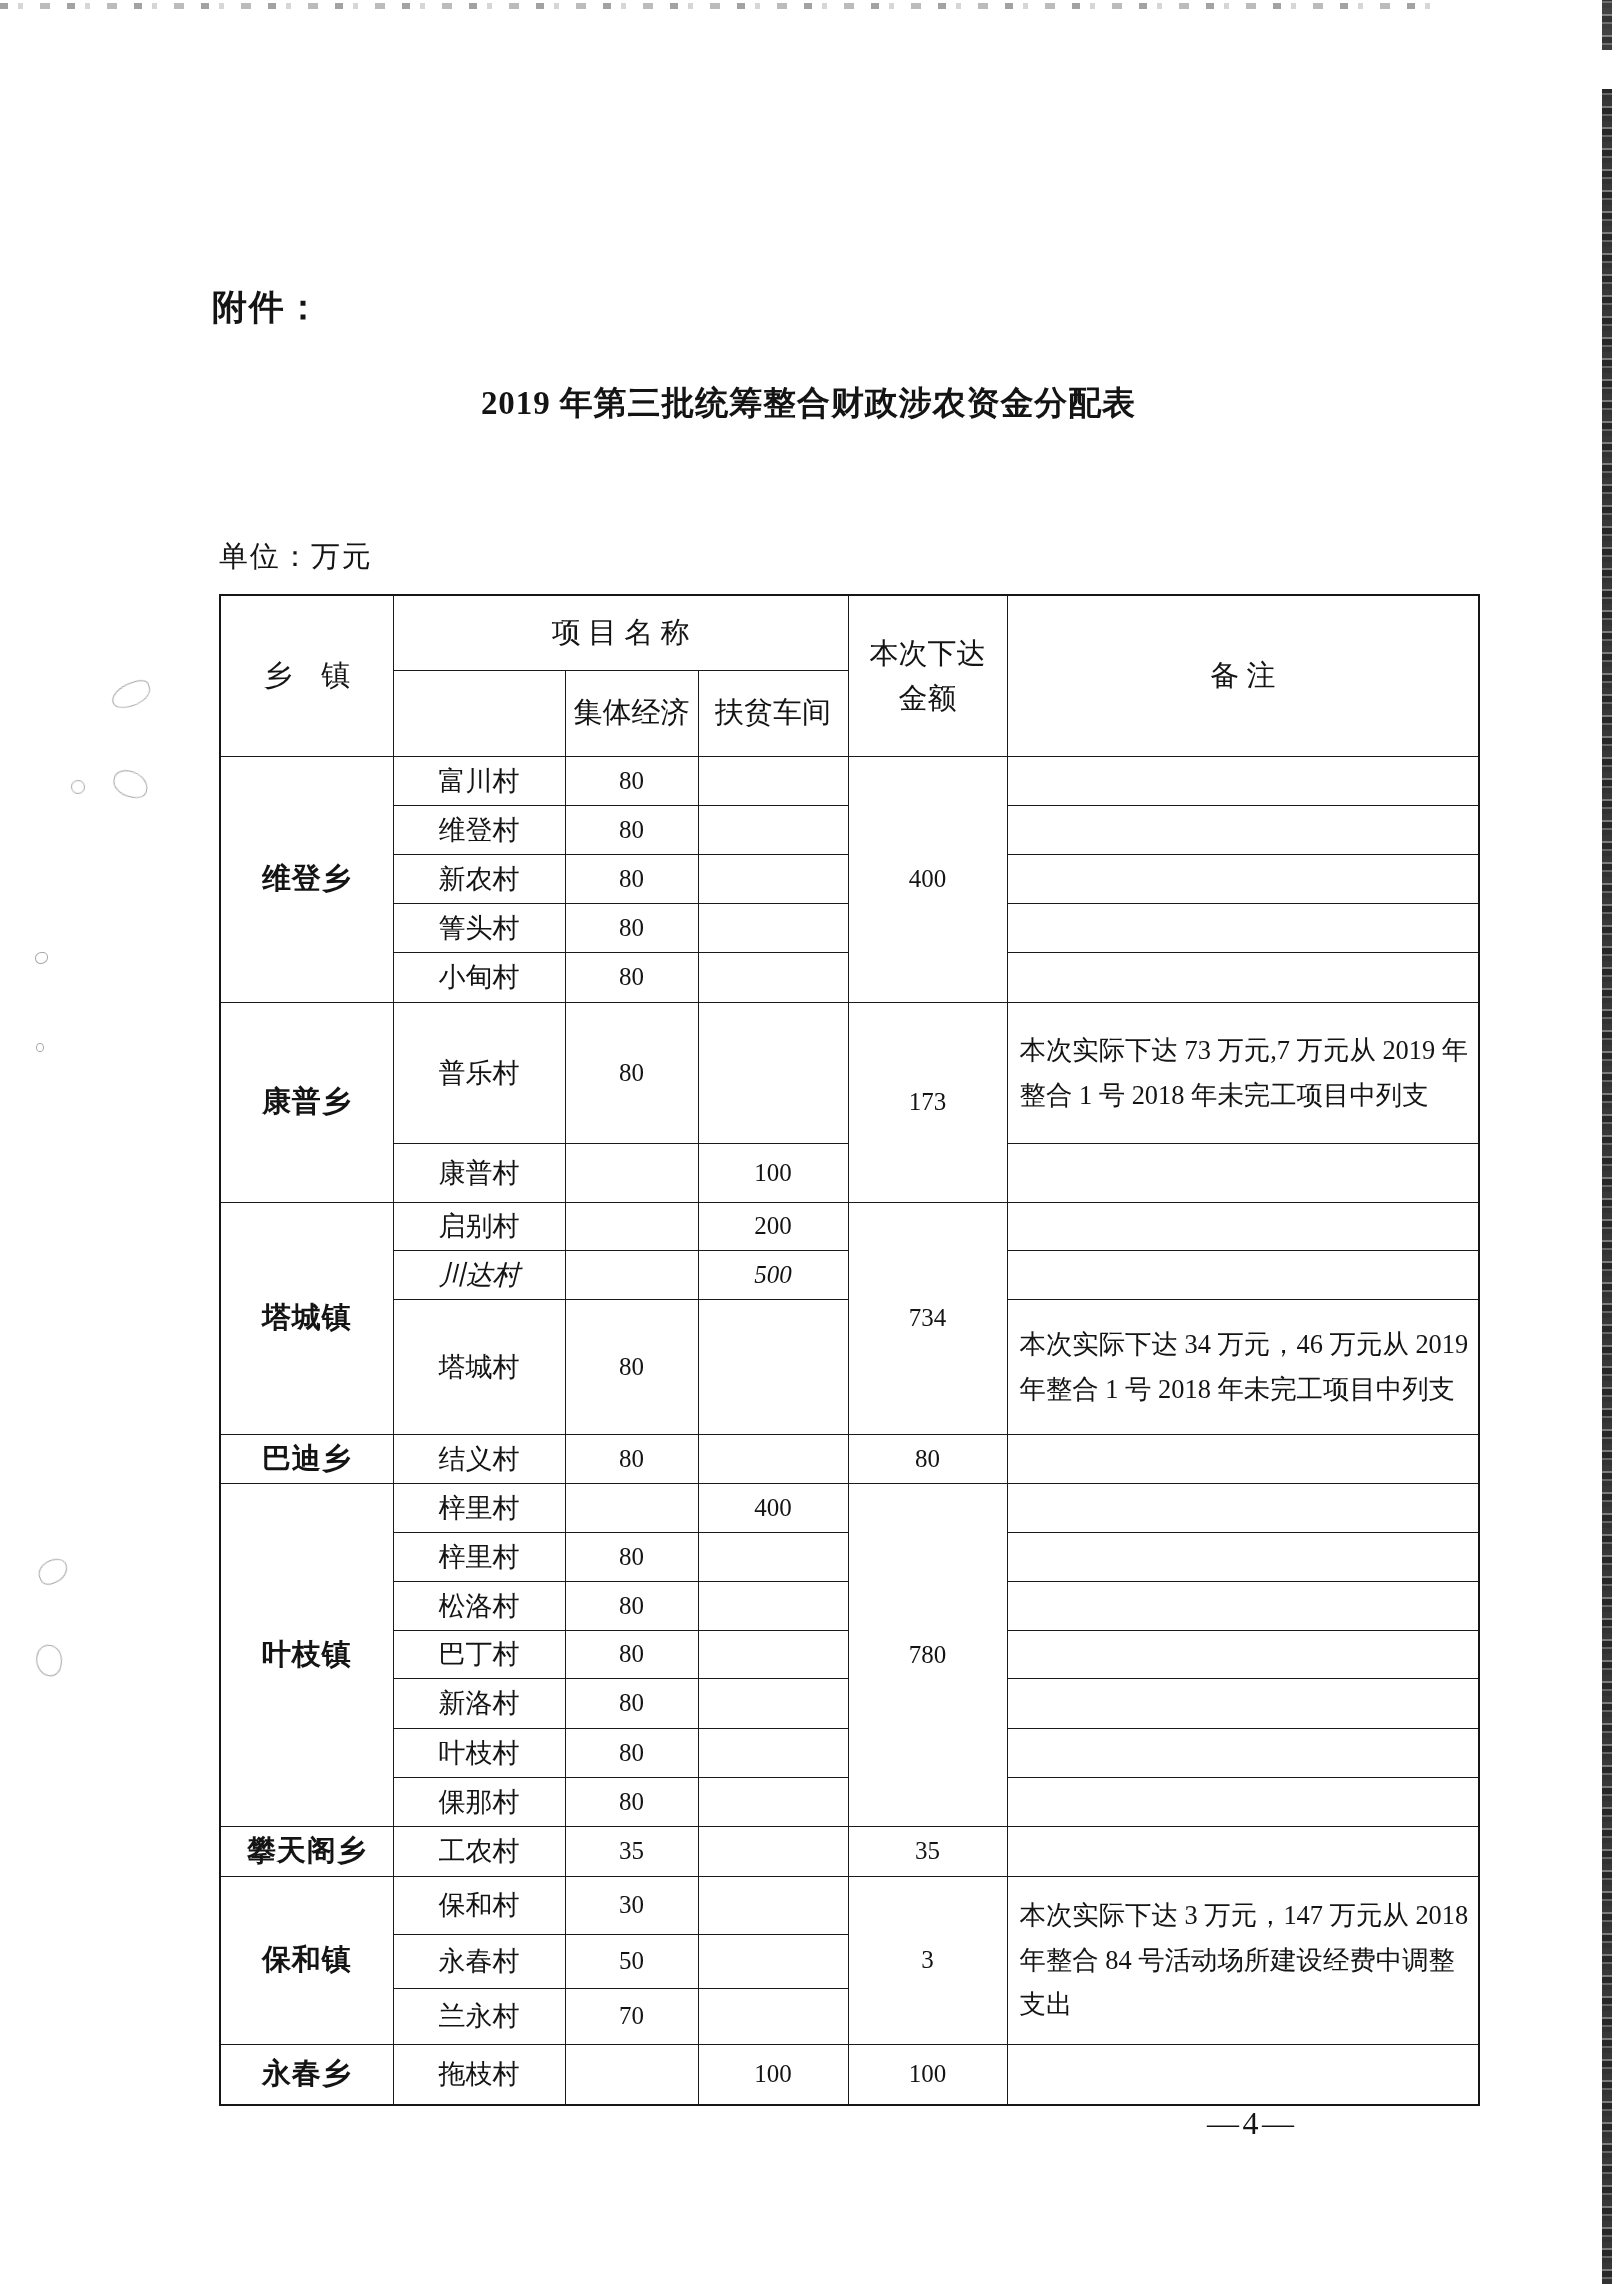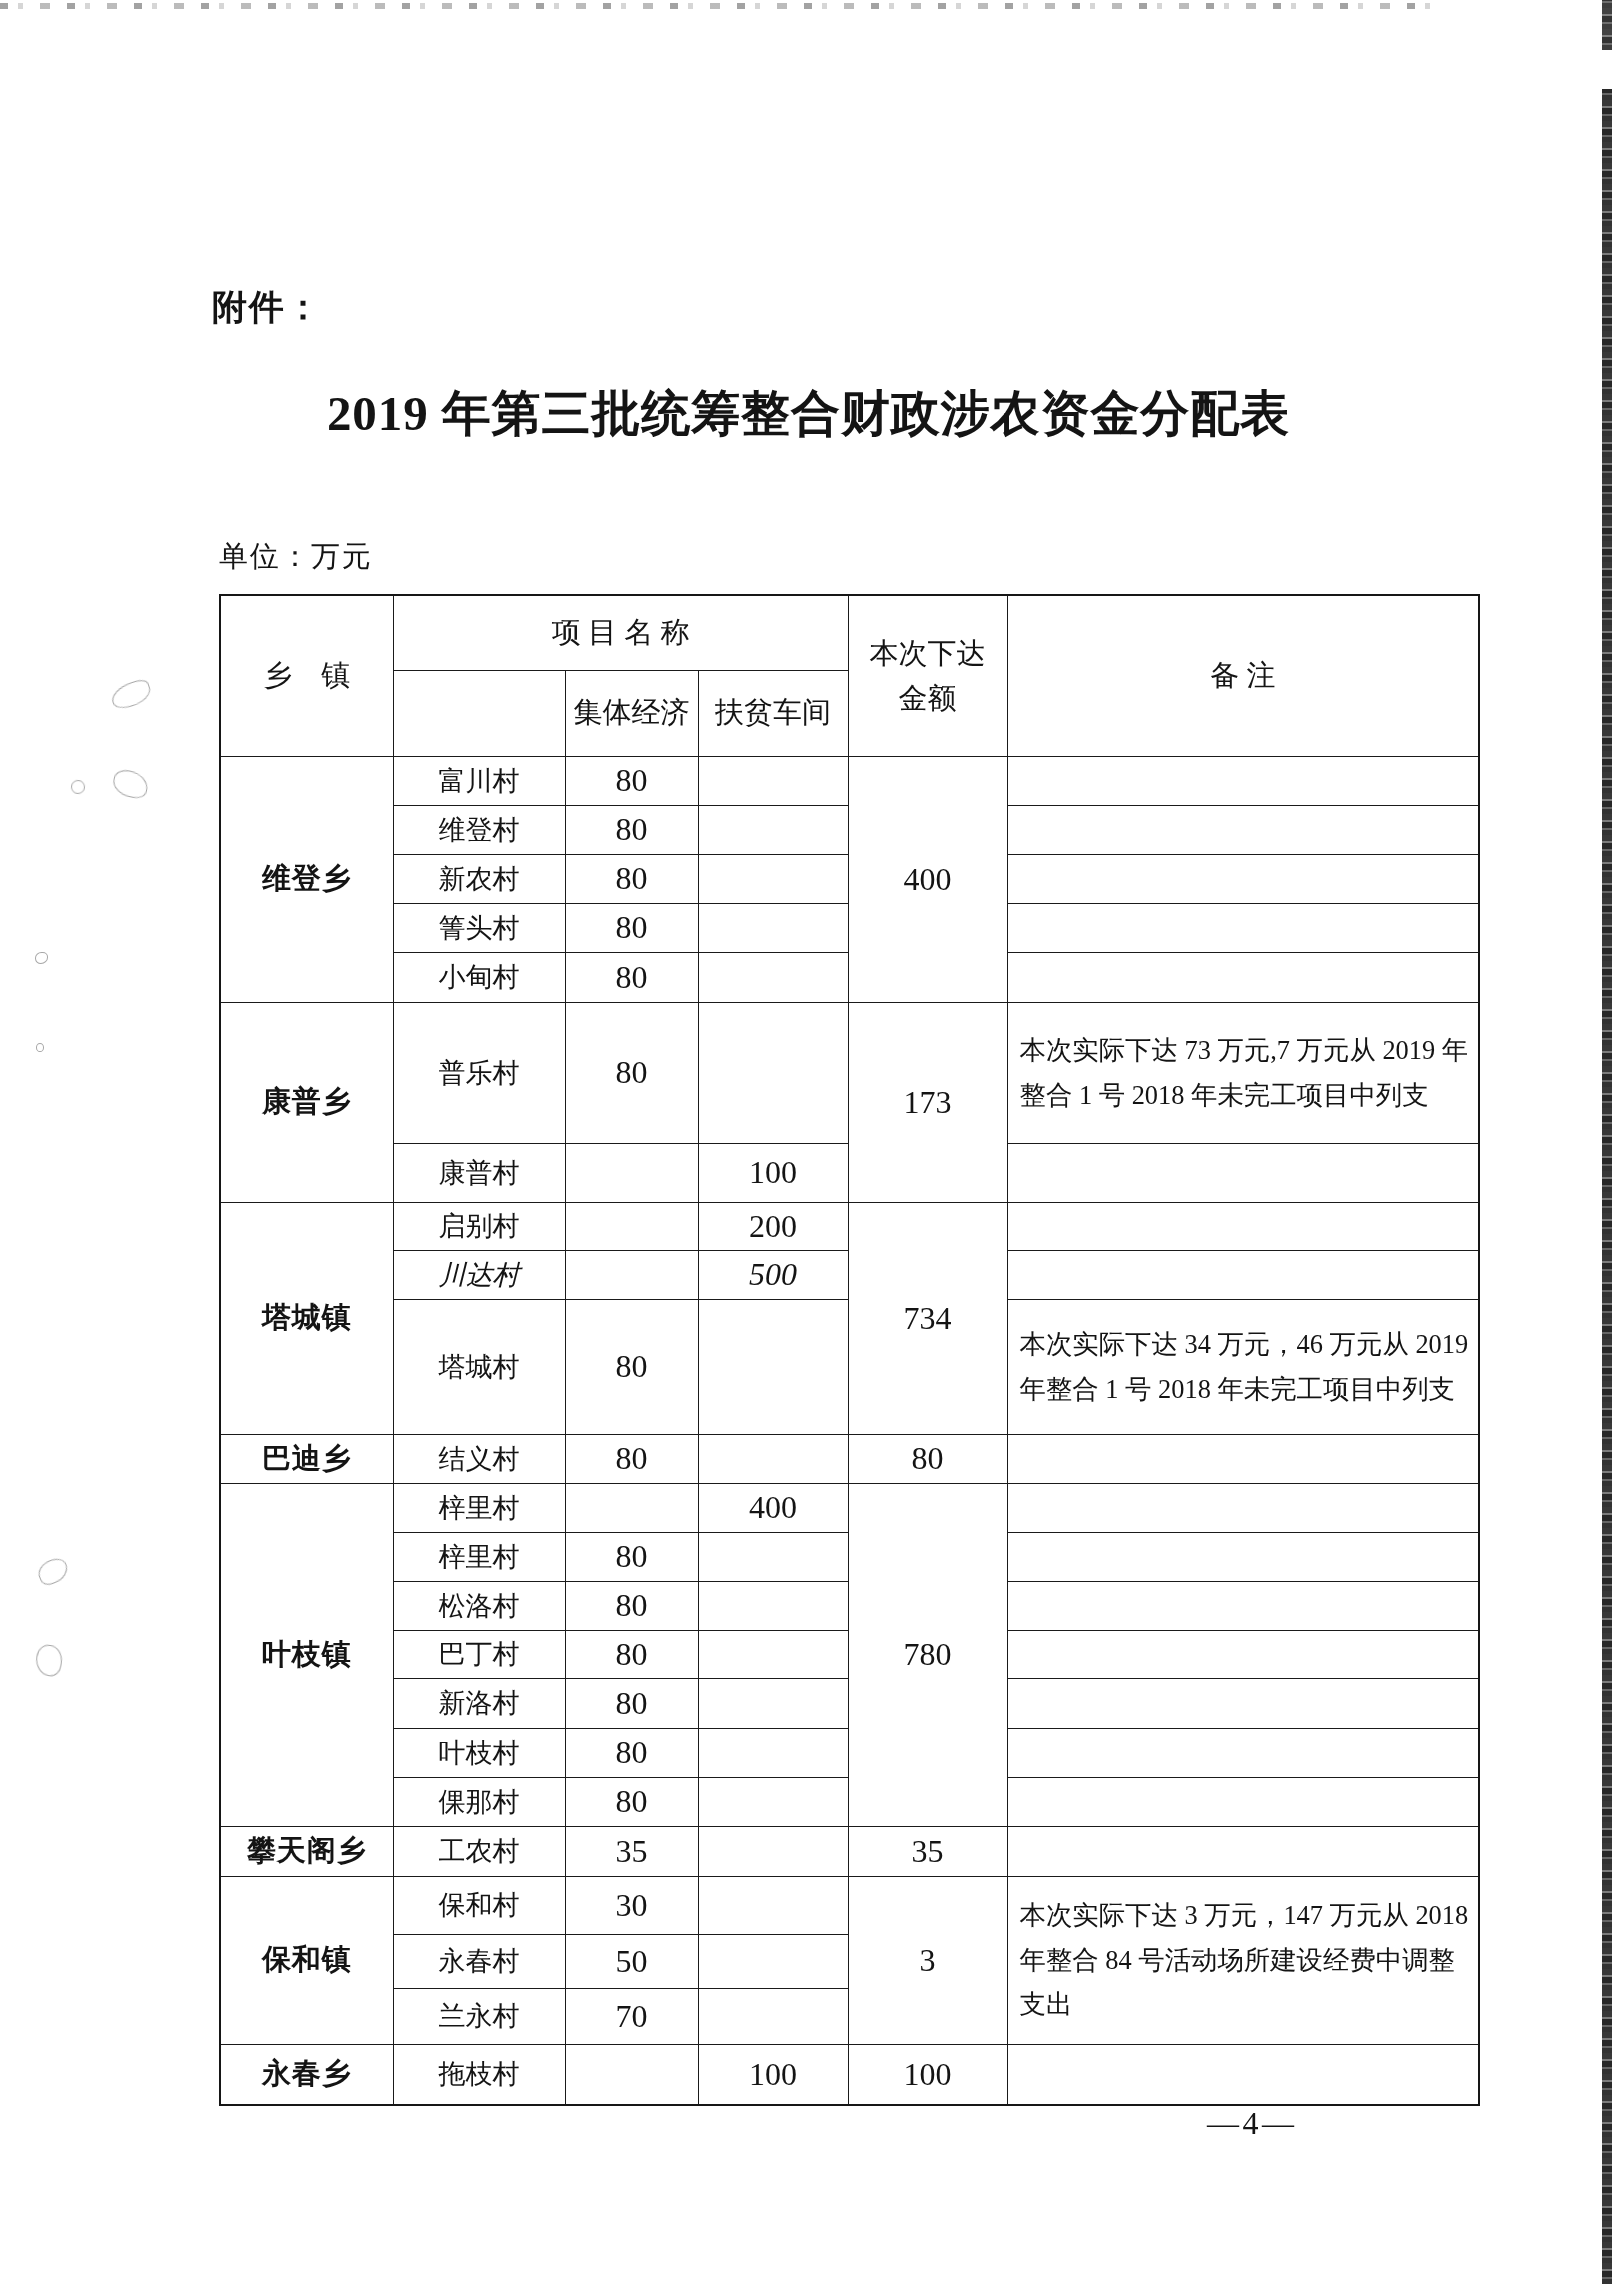--- a/index.html
+++ b/index.html
@@ -28,21 +28,21 @@
   .mark-1 { left:111px; top:683px; width:40px; height:22.5px; border-radius:60% 30% 55% 40%; transform:rotate(-18deg); }
   .mark-2 { left:113px; top:771px; width:35px; height:26px; border-radius:40% 60% 35% 55%; transform:rotate(12deg); }
   .mark-3 { left:71px;  top:780px; width:14px; height:14px; border-radius:50%; transform:rotate(5deg); }
   .mark-4 { left:35px;  top:952px; width:13px; height:12px; border-radius:50% 40% 55% 45%; }
   .mark-5 { left:36px;  top:1043px; width:7.8px;  height:8.7px; border-radius:50%; }
   .mark-6 { left:38px;  top:1560px; width:29.5px; height:22.5px; border-radius:55% 45% 60% 35%; transform:rotate(-22deg); }
   .mark-7 { left:36px;  top:1645px; width:26px; height:31px; border-radius:45% 55% 40% 60%; transform:rotate(8deg); }
   
   .attachment { position:absolute; top:284px; left:212px; font-size:35px; font-weight:700; letter-spacing:1.7px; }
   .title { position:absolute; top:381px; left:0; width:1617px; text-align:center;
-           font-size:49px; font-weight:700; letter-spacing:0.9px; }
+           font-size:33px; font-weight:700; letter-spacing:0.9px; }
   .unit-note { position:absolute; top:537px; left:219px; width:1259px; 
                font-size:29px; letter-spacing:1.7px; }
   .page-number { position:absolute; top:2105px; left:1207px; font-size:32px; letter-spacing:3.5px; }
   
   table.alloc {
     position:absolute; top:594px; left:219px; width:1259px;
     border-collapse:collapse; table-layout:fixed;
     border:2.6px solid #161616;
   }
   .alloc th, .alloc td {
@@ -51,21 +51,21 @@
     font-size:27px; padding:1.7px 5.2px;
     font-weight:400;
     word-break:break-all;
   }
   .alloc thead tr.h1 { height:75px; }
   .alloc thead tr.h2 { height:86px; }
   .alloc thead th { font-size:29px; }
   .alloc th.amount-head { line-height:1.55; padding:1.7px 12px; }
   .alloc tbody tr { height:49px; }
   .alloc td.township { font-weight:700; font-size:29px; letter-spacing:0.9px; }
-  .alloc td.num { font-size:32px; font-family:"Liberation Serif","DejaVu Serif",serif; }
+  .alloc td.num { font-size:25px; font-family:"Liberation Serif","DejaVu Serif",serif; }
   .alloc td.remark { text-align:left; font-size:26.4px; line-height:1.7; padding:7px 8.7px 7px 12px; word-break:break-all; }
 </style>
 </head>
 <body>
 
 <div class="noise-top"></div>
 <div class="strip strip-a"></div>
 <div class="strip strip-b"></div>
 <span class="mark mark-1"></span>
 <span class="mark mark-2"></span>

